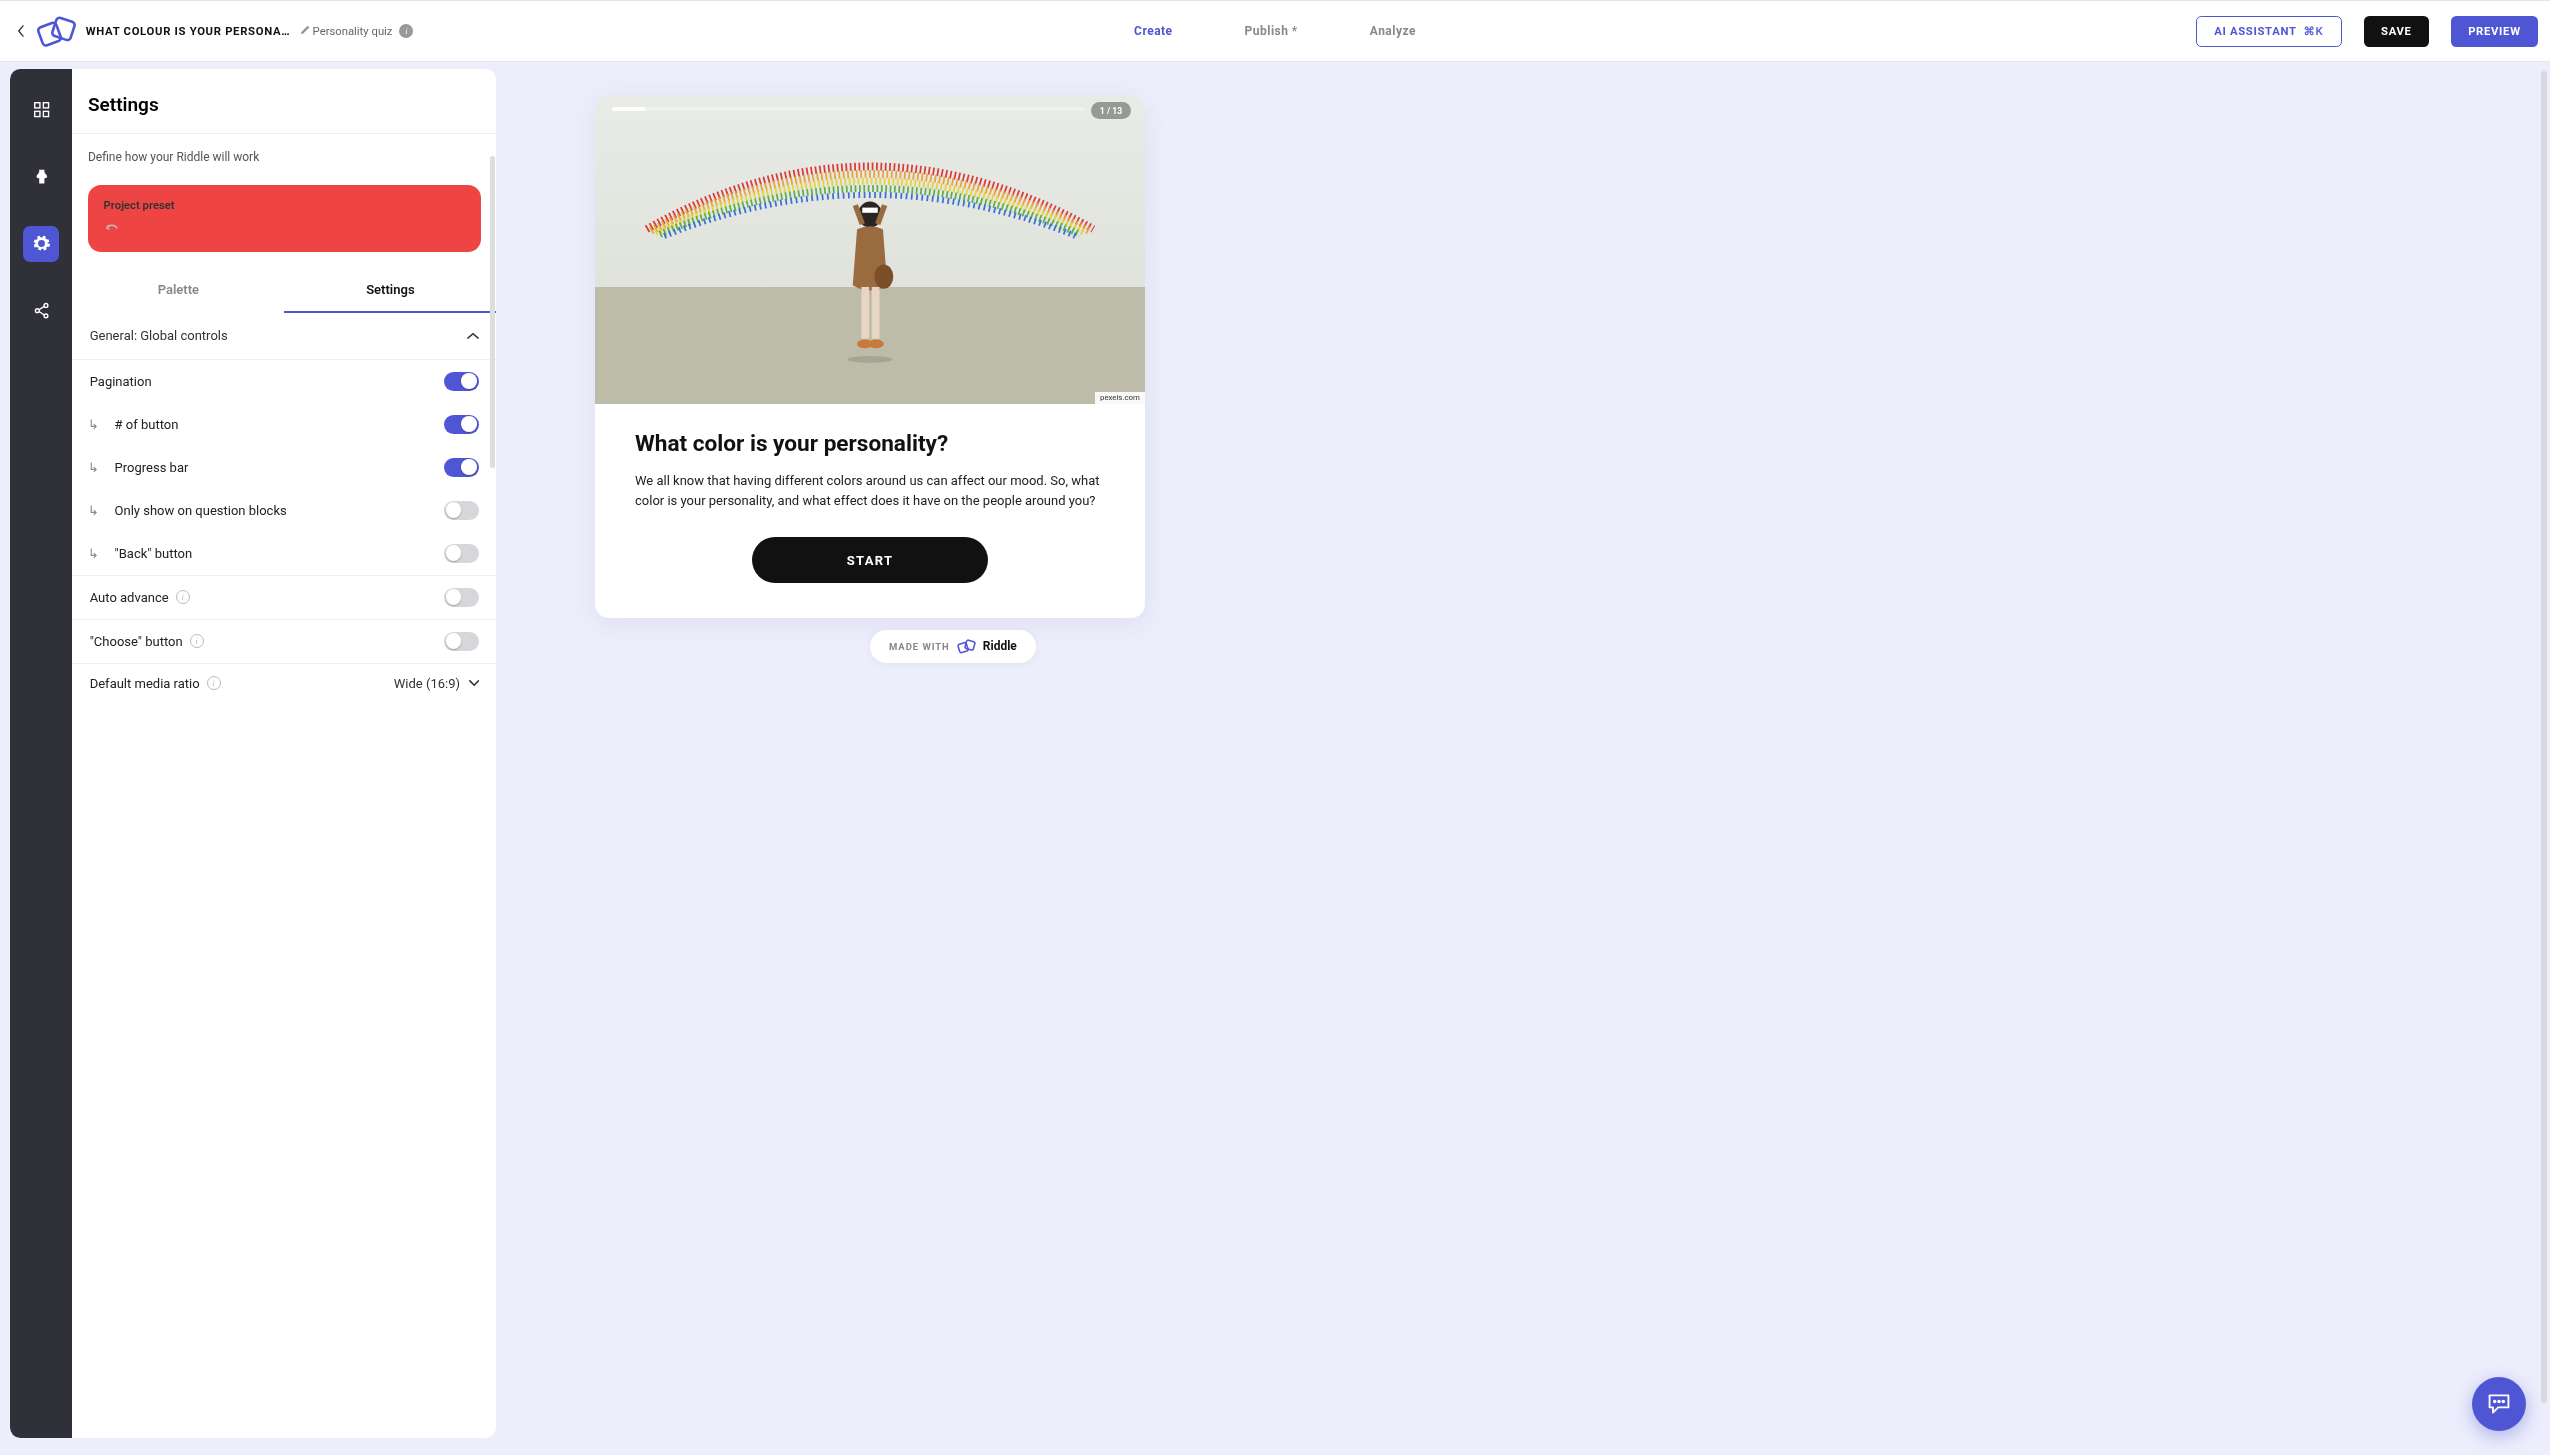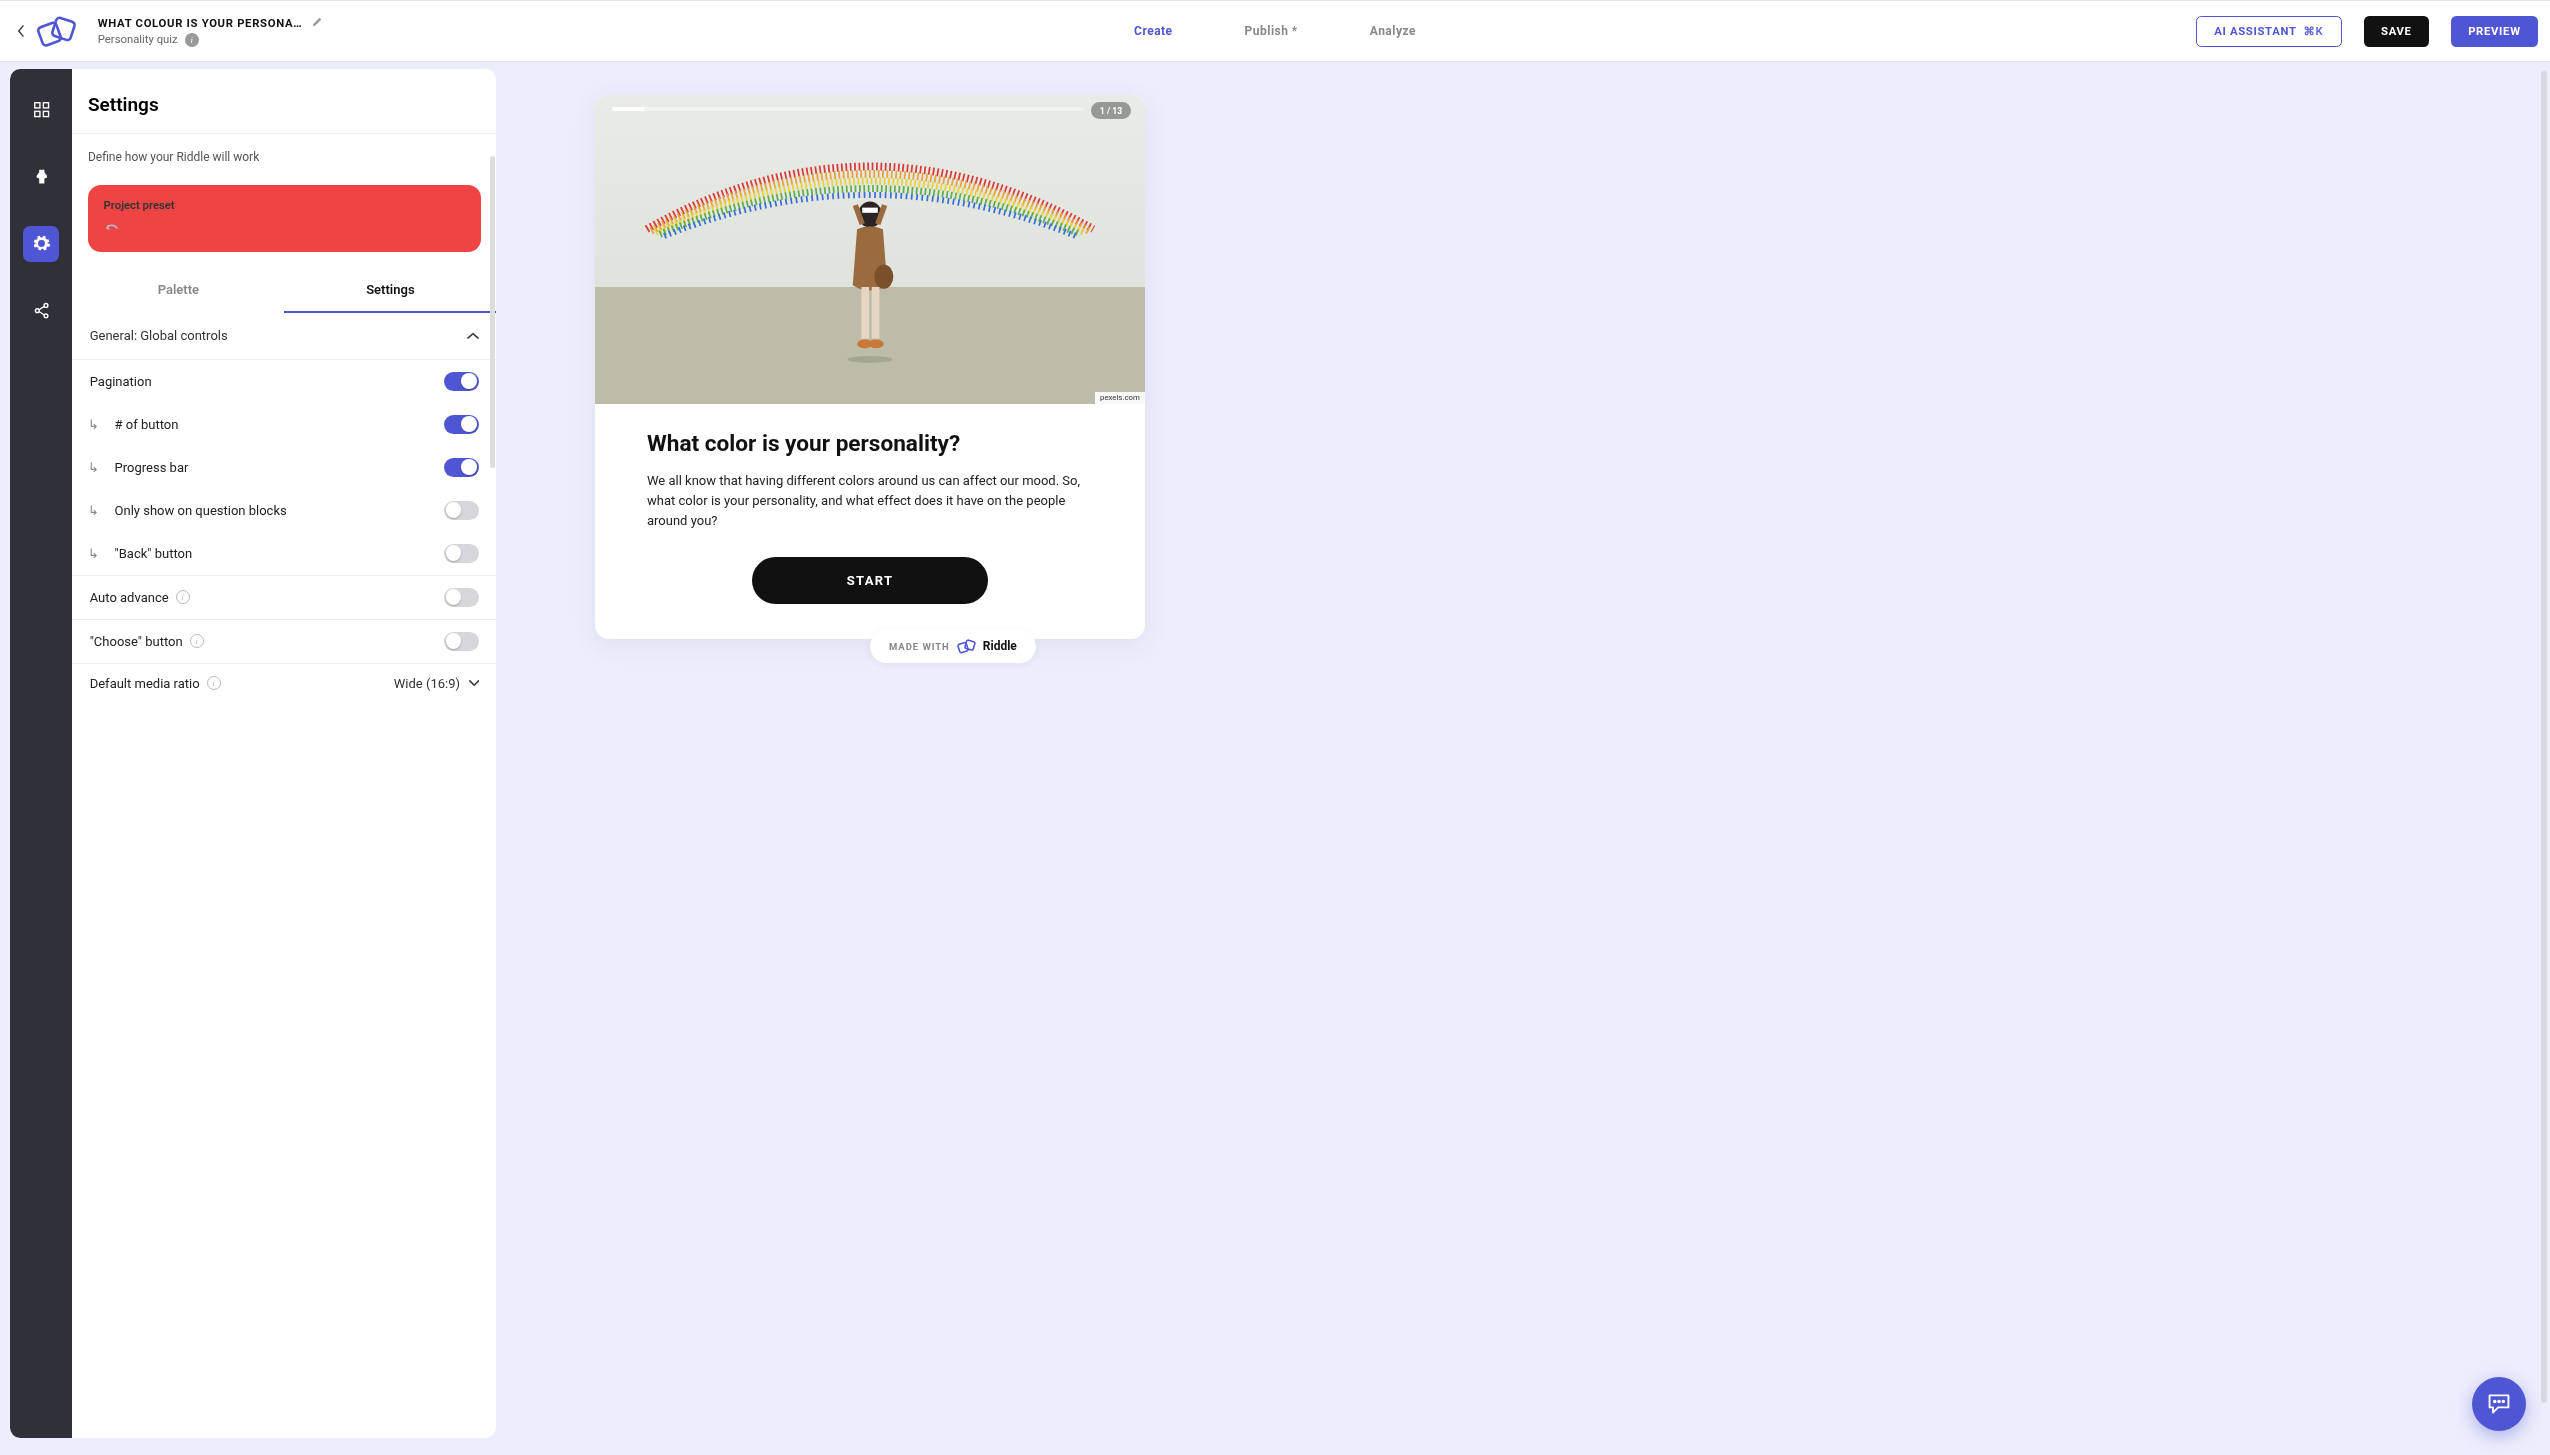--- a/index.html
+++ b/index.html
@@ -1,20 +1,20 @@
 <!DOCTYPE html>
 <html style="font-size:14px"><head>
 <meta charset="utf-8">
 <style>
 * { margin:0; padding:0; box-sizing:border-box; font-family:-apple-system,BlinkMacSystemFont,"Segoe UI",Roboto,sans-serif; }
 body { background:#eceefc; width:1275px; height:728px; overflow:hidden; }
 .topbar { position:absolute; top:0; left:0; right:0; height:62px; background:#fff; border-top:0.9px solid #e5e5e5; border-bottom:0.9px solid #e5e5e5; display:flex; align-items:center; padding:0 12px; }
 .back-chev { width:17.3px; display:flex; justify-content:center; cursor:pointer; color:#333; }
 .logo { width:47px; height:35px; margin-left:3.5px; display:flex; align-items:center; justify-content:center; }
-.title-wrap { margin-left:18px; display:flex; flex-direction:column; gap:1.7px; }
+.title-wrap { margin-left:6px; display:flex; flex-direction:row; gap:1.7px; }
 .title-row { display:flex; align-items:center; gap:8.7px; }
 .title-row .title { font-size:11.3px; font-weight:700; letter-spacing:.06em; color:#111; max-width:217px; overflow:hidden; text-overflow:ellipsis; white-space:nowrap; }
 .pencil { color:#888; cursor:pointer; }
 .subtitle-row { display:flex; align-items:center; gap:7px; color:#666; font-size:11.3px; }
 .info-circ { width:14px; height:14px; border-radius:50%; background:#999; color:#fff; font-size:8.7px; display:flex; align-items:center; justify-content:center; font-style:italic; font-family:serif; }
 .maintabs { position:absolute; left:50%; transform:translateX(-50%); display:flex; gap:72px; }
 .maintabs .mt { font-size:12px; font-weight:700; letter-spacing:.04em; color:#888; cursor:pointer; }
 .maintabs .mt.active { color:#4f56d3; }
 .right-btns { margin-left:auto; display:flex; gap:22px; align-items:center; }
 .btn { height:31px; padding:0 17.3px; border-radius:5.2px; font-size:11.3px; font-weight:700; letter-spacing:.06em; display:flex; align-items:center; cursor:pointer; border:none; }
@@ -52,21 +52,21 @@
 .scrollbar-fake { position:absolute; right:1.7px; top:87px; width:5.2px; height:312px; background:#ddd; border-radius:2.6px; }
 .preview-card { position:absolute; left:595px; top:95px; width:550px; background:#fff; border-radius:14px; overflow:hidden; box-shadow:0 5.2px 26px rgba(60,60,100,.08); }
 .pv-img { height:309px; position:relative; background:linear-gradient(#e9ece6 0%, #e0e3dc 62%, #bcbca8 62%, #bcbca8 100%); }
 .progress-track { position:absolute; top:12px; left:17.3px; right:61px; height:3.5px; background:rgba(255,255,255,.35); border-radius:2.6px; }
 .progress-fill { height:100%; width:7%; background:#fff; border-radius:2.6px; }
 .page-count { position:absolute; top:7px; right:14px; background:rgba(0,0,0,.35); color:#fff; font-size:8.7px; font-weight:700; padding:3.5px 8.7px; border-radius:10.4px; }
 .img-credit { position:absolute; bottom:0; right:0; background:rgba(255,255,255,.9); color:#333; font-size:7.8px; padding:1.7px 5.2px; }
 .rainbow { position:absolute; top:52px; left:43px; right:43px; height:95px; }
 .rainbow svg { width:100%; height:100%; }
 .person { position:absolute; bottom:40px; left:50%; transform:translateX(-50%); width:69px; height:165px; }
-.pv-body { padding:26px 52px 35px; }
+.pv-body { padding:26px 40px 35px; }
 .pv-title { font-size:22.6px; font-weight:700; margin-bottom:14px; color:#111; }
 .pv-desc { font-size:13px; line-height:1.55; color:#222; }
 .pv-start { display:block; margin:26px auto 0; background:#111; color:#fff; border:none; border-radius:35px; padding:15.6px 95px; font-size:13px; font-weight:700; letter-spacing:.1em; cursor:pointer; }
 .made-with { position:absolute; left:50%; transform:translateX(-50%); top:630px; background:#fff; border-radius:26px; padding:8.7px 19px; display:flex; align-items:center; gap:7px; font-size:9.5px; font-weight:700; letter-spacing:.1em; color:#888; box-shadow:0 1.7px 8.7px rgba(0,0,0,.05); }
 .made-with .brand { color:#111; font-size:12px; letter-spacing:0; }
 .chat-fab { position:absolute; right:24px; bottom:24px; width:54px; height:54px; border-radius:50%; background:#4f56d3; display:flex; align-items:center; justify-content:center; cursor:pointer; box-shadow:0 5.2px 17.3px rgba(79,86,211,.4); }
 .vscroll { position:absolute; right:3.5px; top:71px; width:6px; bottom:52px; background:#d8d8e3; border-radius:3.5px; }
 </style>
 </head>
 <body>

